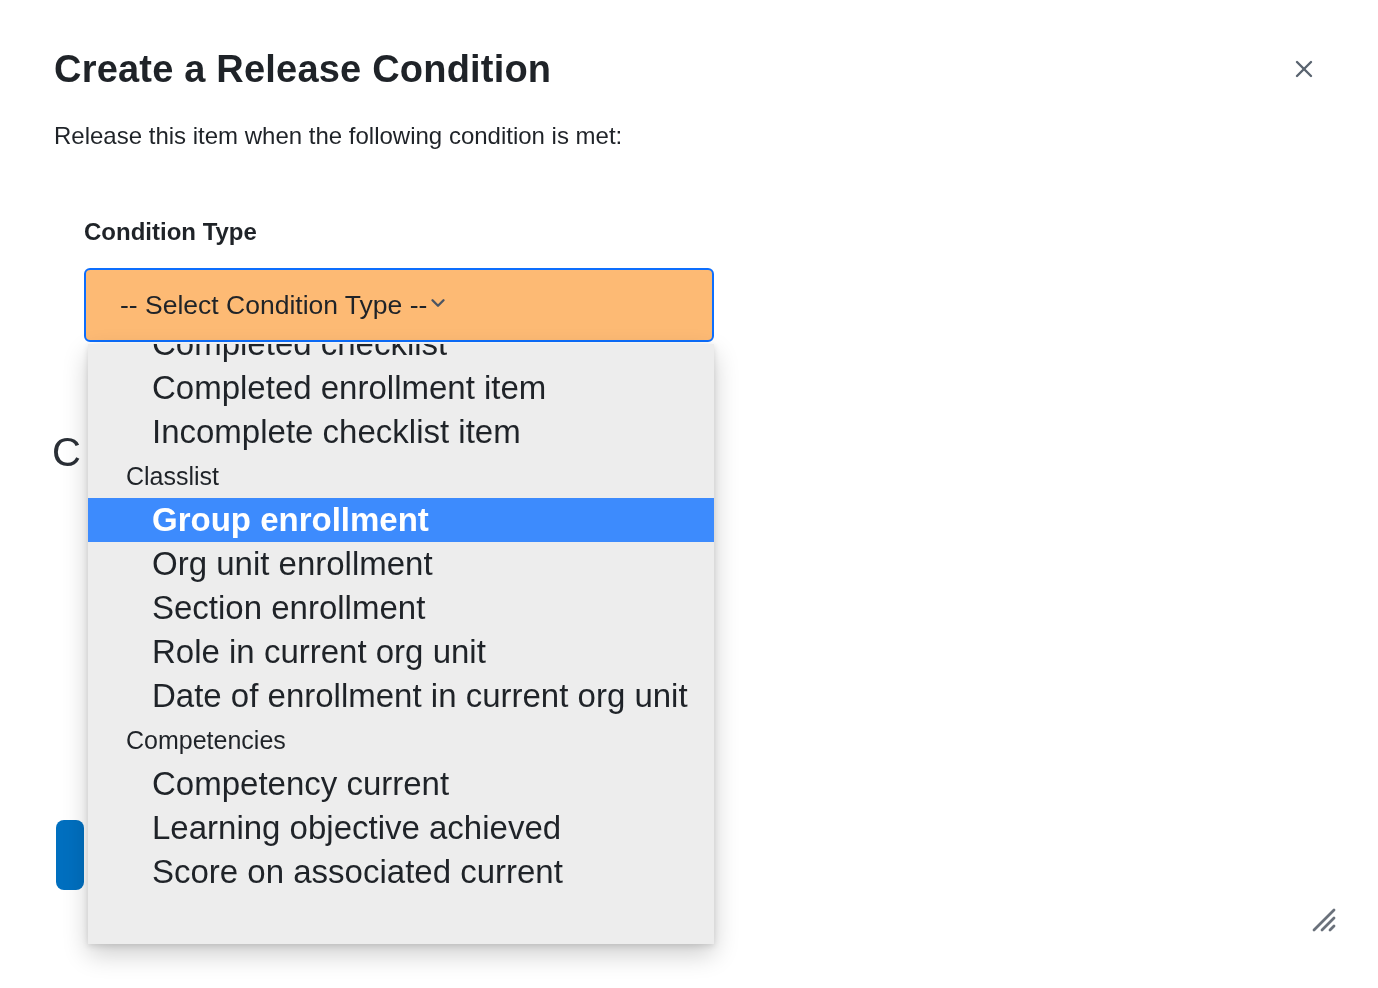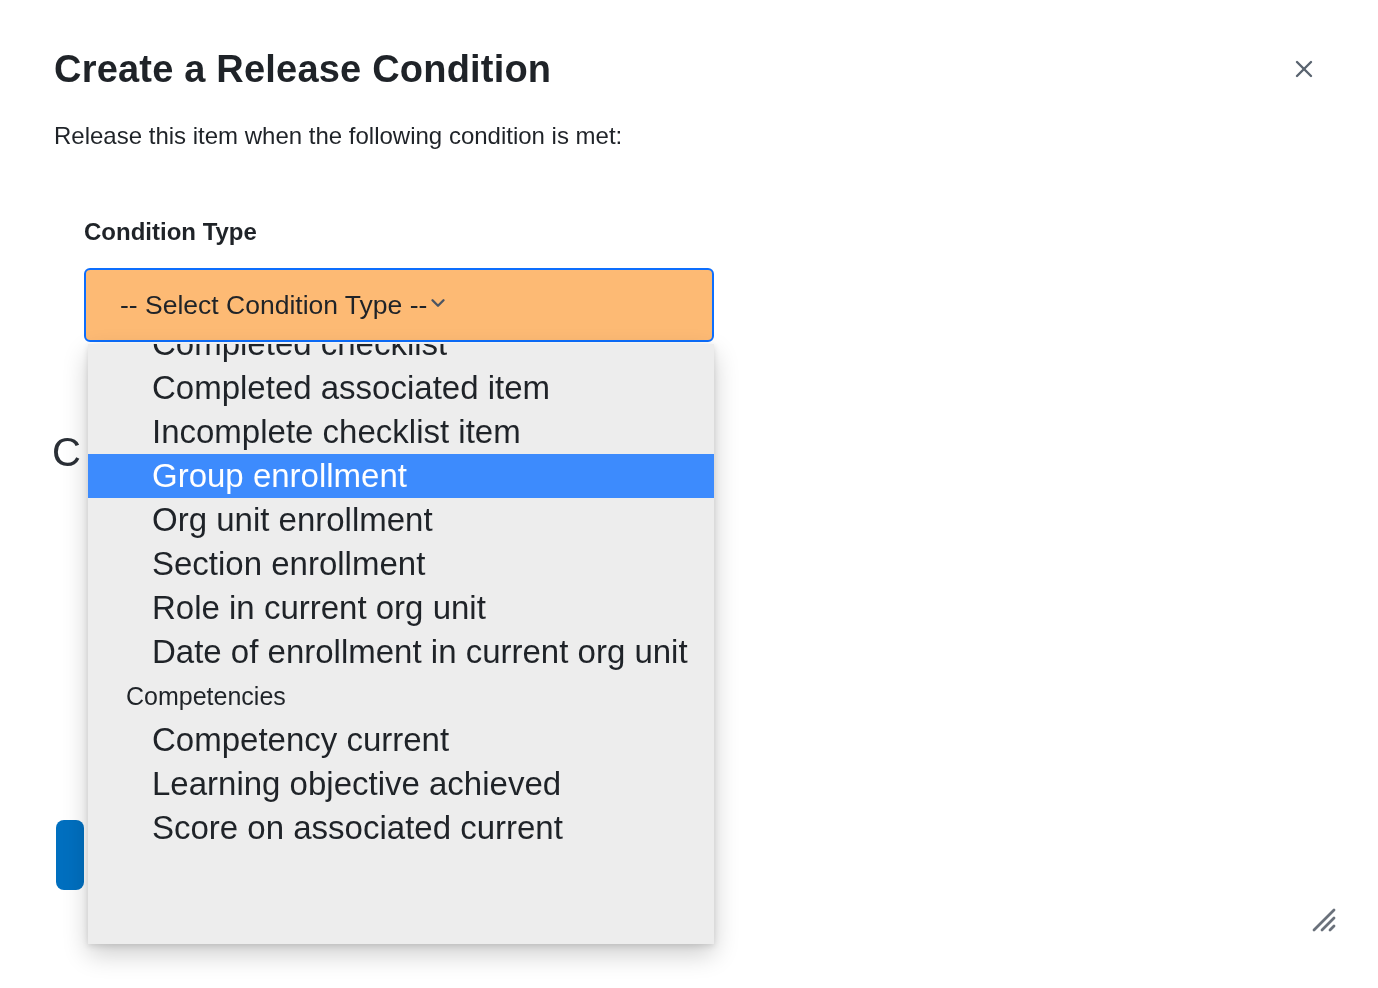--- a/index.html
+++ b/index.html
@@ -107,20 +107,21 @@
   .dd-group{
     font-size:25px;
     line-height:44px;
     padding-left:38px;
     color:var(--text);
     cursor:default;
   }
   .dd-item.highlight{
     background:var(--highlight);
     color:var(--highlight-text);
+    font-weight:bold;
   }
   .dd-top-clip{
     height:22px;
     overflow:hidden;
     position:relative;
   }
   .dd-top-clip .inner{
     position:absolute;
     left:0;right:0;
     bottom:0;
@@ -181,22 +182,23 @@
       <svg viewBox="0 0 24 24" fill="none" stroke="currentColor" stroke-width="2.6" stroke-linecap="round" stroke-linejoin="round">
           <polyline points="6 9 12 15 18 9"></polyline>
         </svg>
     </span>
   </div>
 
   <div class="dropdown" role="listbox">
     <div class="dd-top-clip">
       <div class="inner dd-item">Completed checklist</div>
     </div>
-    <div class="dd-item">Completed associated item</div>
+    <div class="dd-item">Completed enrollment item</div>
     <div class="dd-item">Incomplete checklist item</div>
+    <div class="dd-group">Classlist</div>
     <div class="dd-item highlight" aria-selected="true">Group enrollment</div>
     <div class="dd-item">Org unit enrollment</div>
     <div class="dd-item">Section enrollment</div>
     <div class="dd-item">Role in current org unit</div>
     <div class="dd-item">Date of enrollment in current org unit</div>
     <div class="dd-group">Competencies</div>
     <div class="dd-item">Competency current</div>
     <div class="dd-item">Learning objective achieved</div>
     <div class="dd-item">Score on associated current</div>
   </div>

